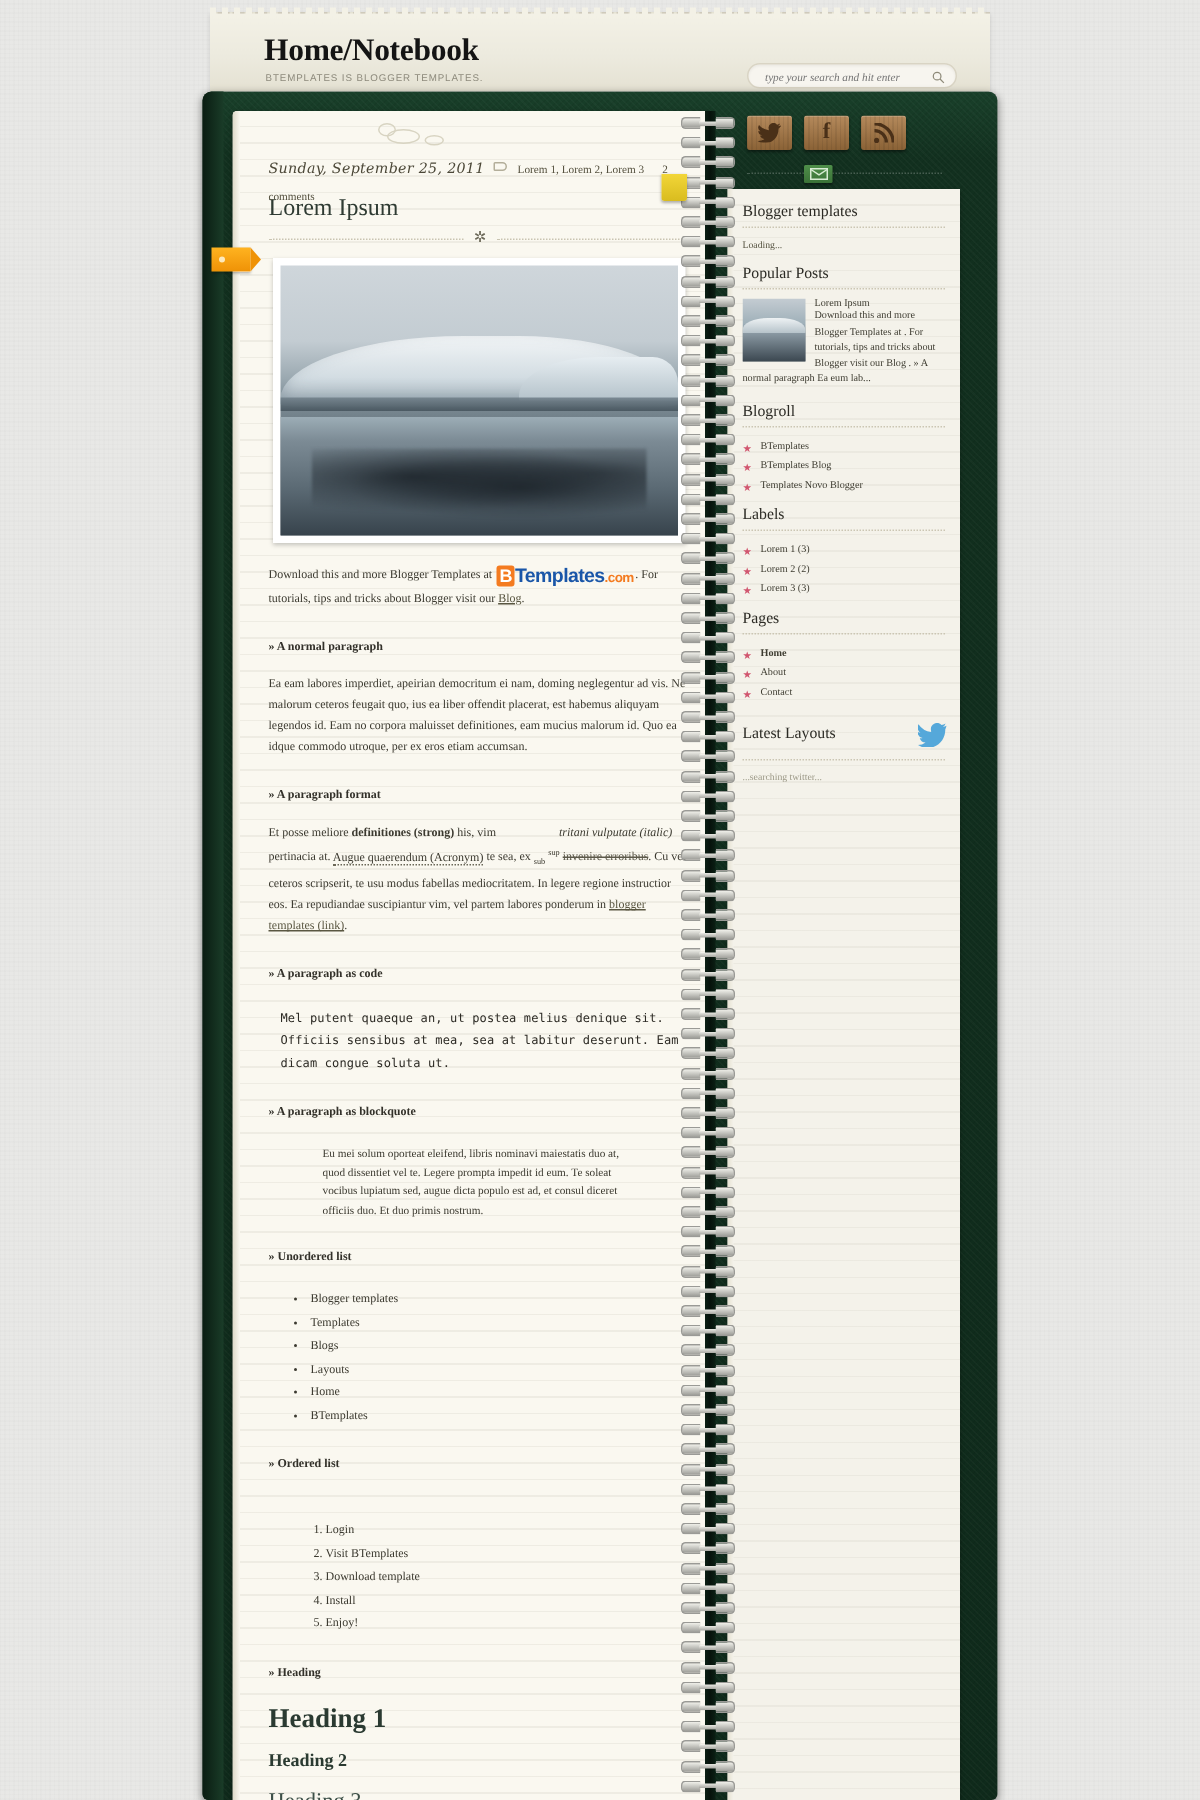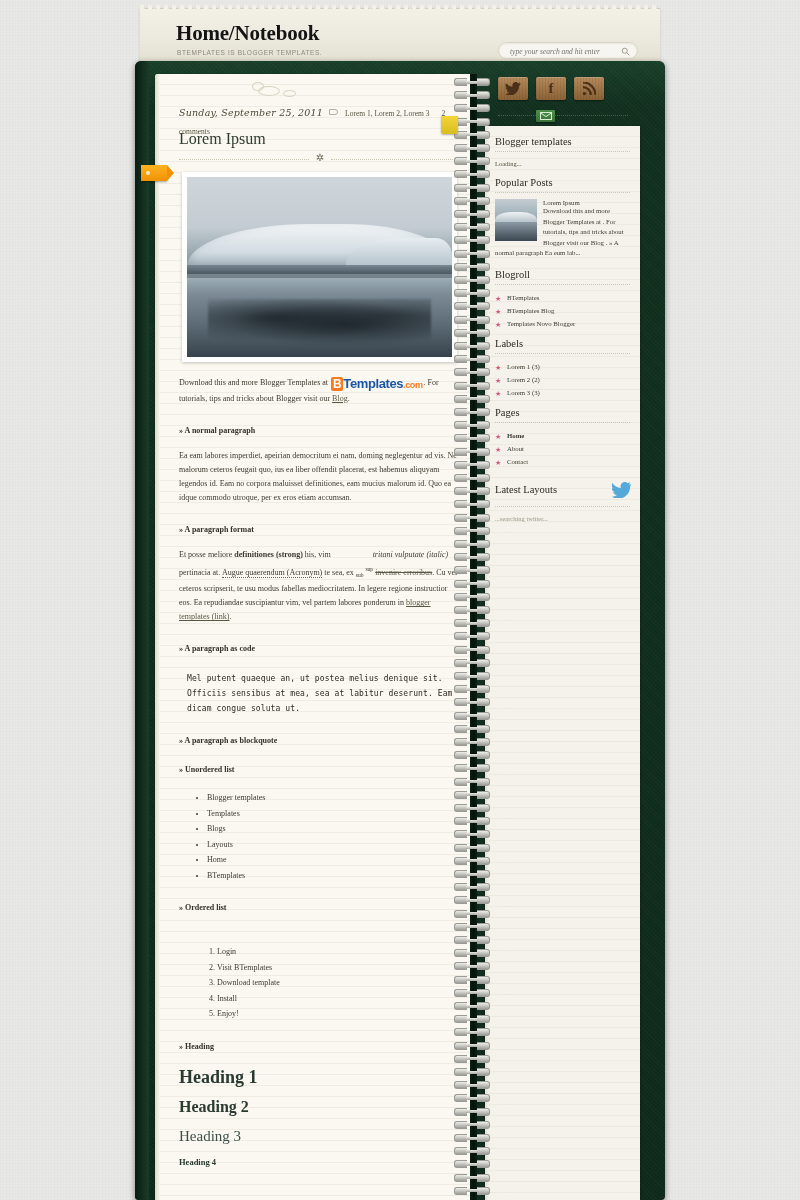--- a/index.html
+++ b/index.html
@@ -270,21 +270,21 @@
     margin:18px 0 0 36px; width:210px;
     font-size:7.5px; line-height:12.5px; color:#3c3a30;
   }
   ul.u-list{ margin:16px 0 0 28px; padding:0; }
   ul.u-list li{ font-size:8px; line-height:15.5px; color:#3c3a30; }
   ol.o-list{ margin:32px 0 0 28px; padding:0 0 0 10px; }
   ol.o-list li{ font-size:8px; line-height:15.5px; color:#3c3a30; }
 
   h1.hx{ font-family:"Liberation Serif", serif; font-size:18px; font-weight:bold;
     color:#2a3a31; margin:16px 0 0 0; }
-  h2.hx{ font-size:16px; font-weight:bold; color:#2a3a31; margin:10px 0 0 0; }
+  h2.hx{ font-size:12px; font-weight:bold; color:#2a3a31; margin:10px 0 0 0; }
   h3.hx{ font-family:"Liberation Serif", serif; font-size:15px; font-weight:normal;
     color:#3d5048; margin:12px 0 0 0; }
   h4.hx{ font-size:8.5px; font-weight:bold; color:#2a3a31; margin:12px 0 0 0; }
 
   .fmt-strong{ font-weight:bold; }
   .fmt-italic{ font-style:italic;margin-left:40px; }
   .fmt-acr{ border-bottom:1px dotted #6b6858; }
   .fmt-del{ text-decoration:line-through; color:#5c594a; }
   .fmt-link{ color:#9a9460; }
   sub,sup{ font-size:5.5px; }
@@ -422,20 +422,21 @@
         <p class="sub-head">» A normal paragraph</p>
         <p class="ptext">Ea eam labores imperdiet, apeirian democritum ei nam, doming neglegentur ad vis. Ne malorum ceteros feugait quo, ius ea liber offendit placerat, est habemus aliquyam legendos id. Eam no corpora maluisset definitiones, eam mucius malorum id. Quo ea idque commodo utroque, per ex eros etiam accumsan.</p>
 
         <p class="sub-head">» A paragraph format</p>
         <p class="ptext"><span>Et posse meliore </span><span class="fmt-strong">definitiones (strong)</span><span> his, vim </span><span class="fmt-italic">tritani vulputate (italic)</span><span> pertinacia at. </span><span class="fmt-acr">Augue quaerendum (Acronym)</span><span> te sea, ex </span><sub>sub</sub><span> </span><sup>sup</sup><span> </span><span class="fmt-del">invenire erroribus</span><span>. Cu vel ceteros scripserit, te usu modus fabellas mediocritatem. In legere regione instructior eos. Ea repudiandae suscipiantur vim, vel partem labores ponderum in </span><a href="#" class="fmt-link">blogger templates (link)</a><span>.</span></p>
 
         <p class="sub-head">» A paragraph as code</p>
         <div class="code-block">Mel putent quaeque an, ut postea melius denique sit. Officiis sensibus at mea, sea at labitur deserunt. Eam dicam congue soluta ut.</div>
 
         <p class="sub-head">» A paragraph as blockquote</p>
+        <div class="blockquote">Eu mei solum oporteat eleifend, libris nominavi maiestatis duo at, quod dissentiet vel te. Legere prompta impedit id eum. Te soleat vocibus lupiatum sed, augue dicta populo est ad, et consul diceret officiis duo. Et duo primis nostrum.</div>
 
         <p class="sub-head">» Unordered list</p>
         <ul class="u-list">
           <li>Blogger templates</li>
           <li>Templates</li>
           <li>Blogs</li>
           <li>Layouts</li>
           <li>Home</li>
           <li>BTemplates</li>
         </ul>

